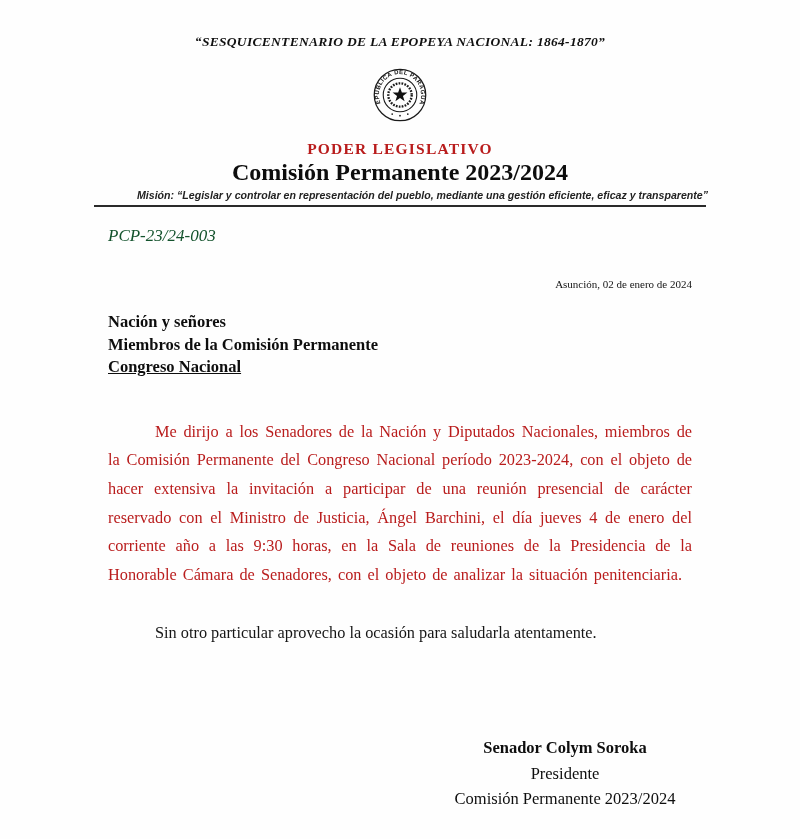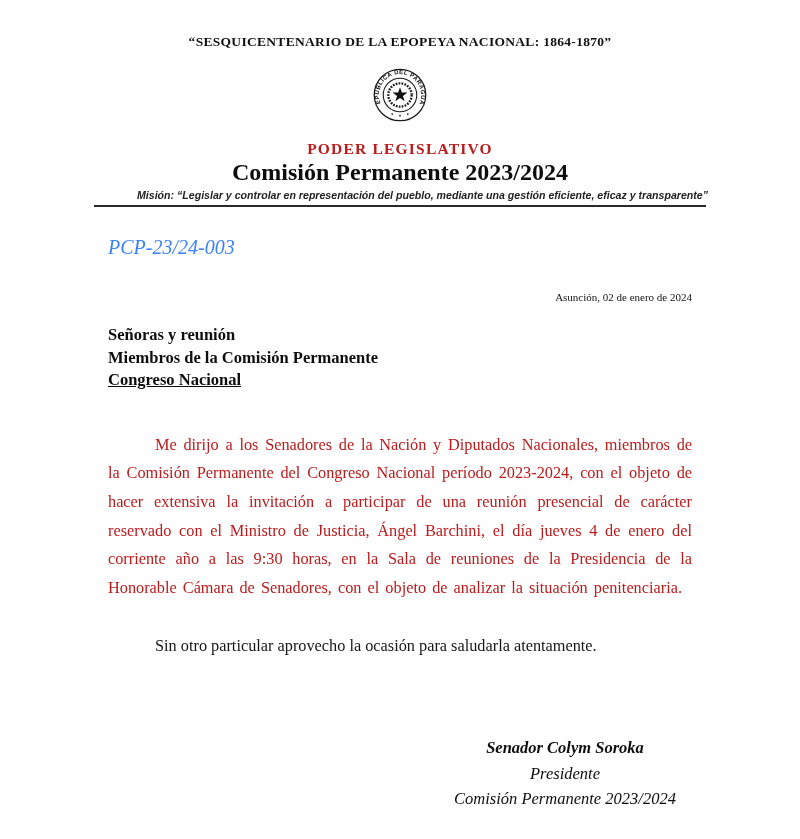--- a/index.html
+++ b/index.html
@@ -15,20 +15,21 @@
     position: relative;
     width: 800px;
     height: 839px;
     background: #fefefe;
   }
   
   .letterhead { text-align: center; padding-top: 34px; }
   .motto {
     font-family: "Liberation Serif", serif;
     font-weight: bold;
+    font-style: italic;
     font-size: 13.5px;
     letter-spacing: 0.3px;
     color: #111;
   }
   .seal-wrap { margin-top: 6px; }
   .seal-wrap svg { width: 78px; height: 78px; }
   .institution {
     font-weight: bold;
     font-size: 15.5px;
     letter-spacing: 1.2px;
@@ -56,23 +57,23 @@
     margin: 3px auto 0 auto;
     border: none;
     border-top: 2px solid #2a2a2a;
   }
   
   .content {
     padding: 0 108px;
   }
   .reference {
     font-style: italic;
-    font-size: 20px;
-    margin-top: 29px;
-    color: #3b82f6;
+    font-size: 17px;
+    margin-top: 19px;
+    color: #14532d;
   }
   .dateline {
     text-align: right;
     font-size: 11px;
     margin-top: 32px;
     color: #141414;
   }
   .recipients {
     margin-top: 21px;
     font-weight: bold;
@@ -99,21 +100,20 @@
   
   .signature {
     position: absolute;
     top: 735px;
     left: 415px;
     width: 300px;
     text-align: center;
     font-size: 16.5px;
     line-height: 1.55;
     color: #0e0e0e;
-    font-style: italic;
   }
   .signature .sig-name { font-weight: bold; }
 </style>
 </head>
 <body>
 
 <div class="page">
 
   <div class="letterhead">
     <div class="motto">“SESQUICENTENARIO DE LA EPOPEYA NACIONAL: 1864-1870”</div>
@@ -143,21 +143,21 @@
     </div>
     <hr class="rule">
   </div>
 
   <div class="content">
     <div class="reference">PCP-23/24-003</div>
 
     <div class="dateline">Asunción, 02 de enero de 2024</div>
 
     <div class="recipients">
-      <div>Señoras y reunión</div>
+      <div>Nación y señores</div>
       <div>Miembros de la Comisión Permanente</div>
       <div class="underlined">Congreso Nacional</div>
     </div>
 
     <p class="body-par">Me dirijo a los Senadores de la Nación y Diputados Nacionales, miembros de la Comisión Permanente del Congreso Nacional período 2023-2024, con el objeto de hacer extensiva la invitación a participar de una reunión presencial de carácter reservado con el Ministro de Justicia, Ángel Barchini, el día jueves 4 de enero del corriente año a las 9:30 horas, en la Sala de reuniones de la Presidencia de la Honorable Cámara de Senadores, con el objeto de analizar la situación penitenciaria.</p>
 
     <p class="closing">Sin otro particular aprovecho la ocasión para saludarla atentamente.</p>
   </div>
 
   <div class="signature">

